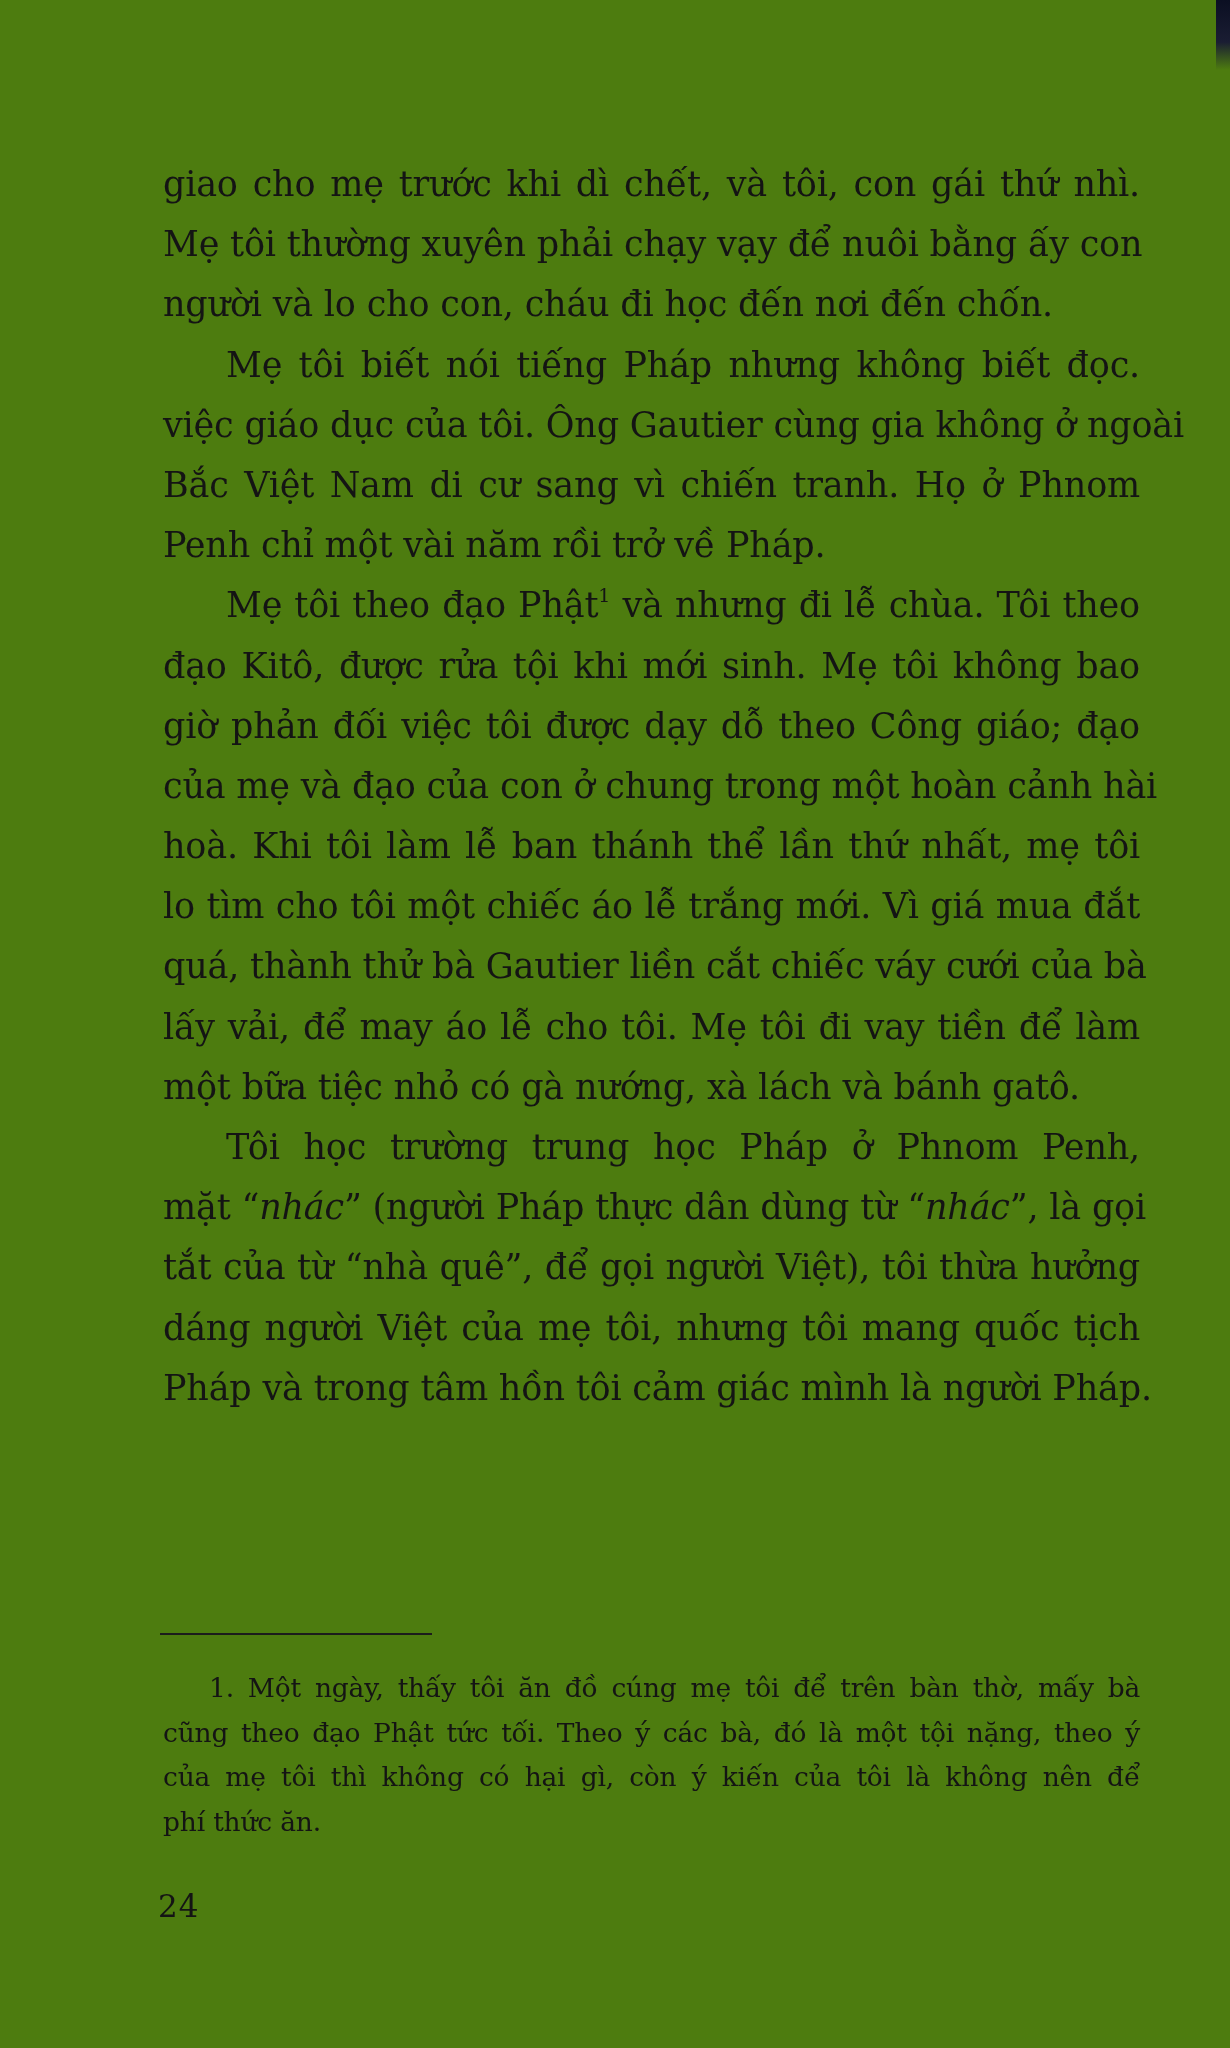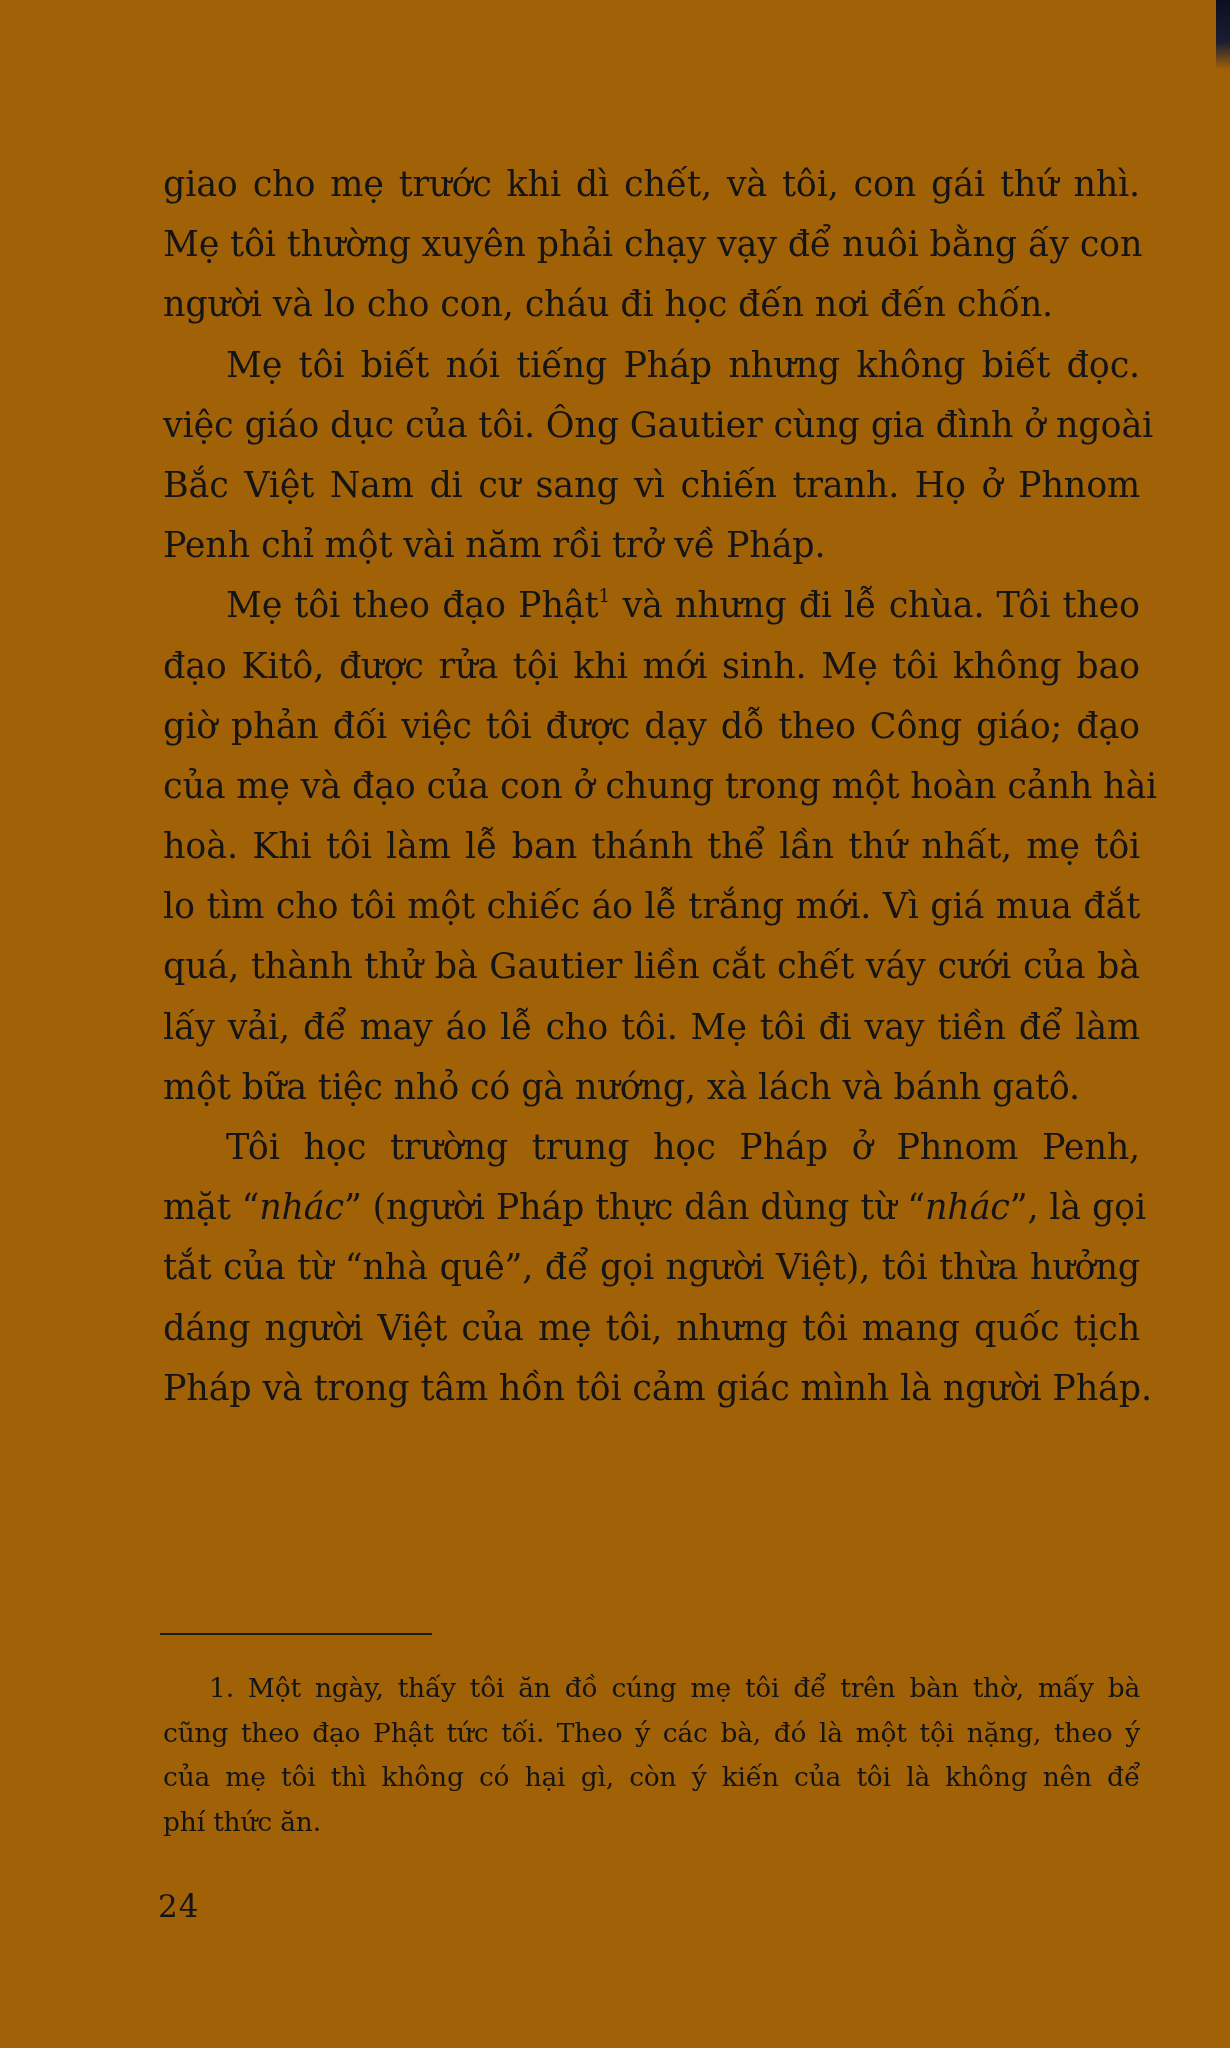--- a/index.html
+++ b/index.html
@@ -13,21 +13,21 @@
     position: relative;
     overflow: hidden;
     font-family: "DejaVu Serif", "Liberation Serif", serif;
     color: #141414;
   }
   .page {
     position: absolute;
     left: 0; top: 0;
     width: 1230px;
     height: 2048px;
-    background: #a16207;
+    background: #4d7c0f;
   }
   .edge-shadow {
     position: absolute;
     right: 0;
     top: 0;
     width: 14px;
     height: 70px;
     background: linear-gradient(to bottom, #0b0f22 0%, #1a1d33 60%, rgba(255,255,255,0) 100%);
   }
   .body-text {
@@ -94,33 +94,33 @@
   <div class="body-text">
 
     <div>
       <span class="line">giao cho mẹ trước khi dì chết, và tôi, con gái thứ nhì.</span>
       <span class="line">Mẹ tôi thường xuyên phải chạy vạy để nuôi bằng ấy con</span>
       <span class="line last">người và lo cho con, cháu đi học đến nơi đến chốn.</span>
     </div>
 
     <div>
       <span class="line indent">Mẹ tôi biết nói tiếng Pháp nhưng không biết đọc.</span>
-      <span class="line">việc giáo dục của tôi. Ông Gautier cùng gia đình ở ngoài</span>
+      <span class="line">việc giáo dục của tôi. Ông Gautier cùng gia không ở ngoài</span>
       <span class="line">Bắc Việt Nam di cư sang vì chiến tranh. Họ ở Phnom</span>
       <span class="line last">Penh chỉ một vài năm rồi trở về Pháp.</span>
     </div>
 
     <div>
       <span class="line indent"><span>Mẹ tôi theo đạo Phật</span><sup>1</sup><span> và nhưng đi lễ chùa. Tôi theo</span></span>
       <span class="line">đạo Kitô, được rửa tội khi mới sinh. Mẹ tôi không bao</span>
       <span class="line">giờ phản đối việc tôi được dạy dỗ theo Công giáo; đạo</span>
       <span class="line">của mẹ và đạo của con ở chung trong một hoàn cảnh hài</span>
       <span class="line">hoà. Khi tôi làm lễ ban thánh thể lần thứ nhất, mẹ tôi</span>
       <span class="line">lo tìm cho tôi một chiếc áo lễ trắng mới. Vì giá mua đắt</span>
-      <span class="line">quá, thành thử bà Gautier liền cắt chết váy cưới của bà</span>
+      <span class="line">quá, thành thử bà Gautier liền cắt chiếc váy cưới của bà</span>
       <span class="line">lấy vải, để may áo lễ cho tôi. Mẹ tôi đi vay tiền để làm</span>
       <span class="line last">một bữa tiệc nhỏ có gà nướng, xà lách và bánh gatô.</span>
     </div>
 
     <div>
       <span class="line indent">Tôi học trường trung học Pháp ở Phnom Penh,</span>
       <span class="line"><span>mặt “</span><em>nhác</em><span>” (người Pháp thực dân dùng từ “</span><em>nhác</em><span>”, là gọi</span></span>
       <span class="line">tắt của từ “nhà quê”, để gọi người Việt), tôi thừa hưởng</span>
       <span class="line">dáng người Việt của mẹ tôi, nhưng tôi mang quốc tịch</span>
       <span class="line">Pháp và trong tâm hồn tôi cảm giác mình là người Pháp.</span>

